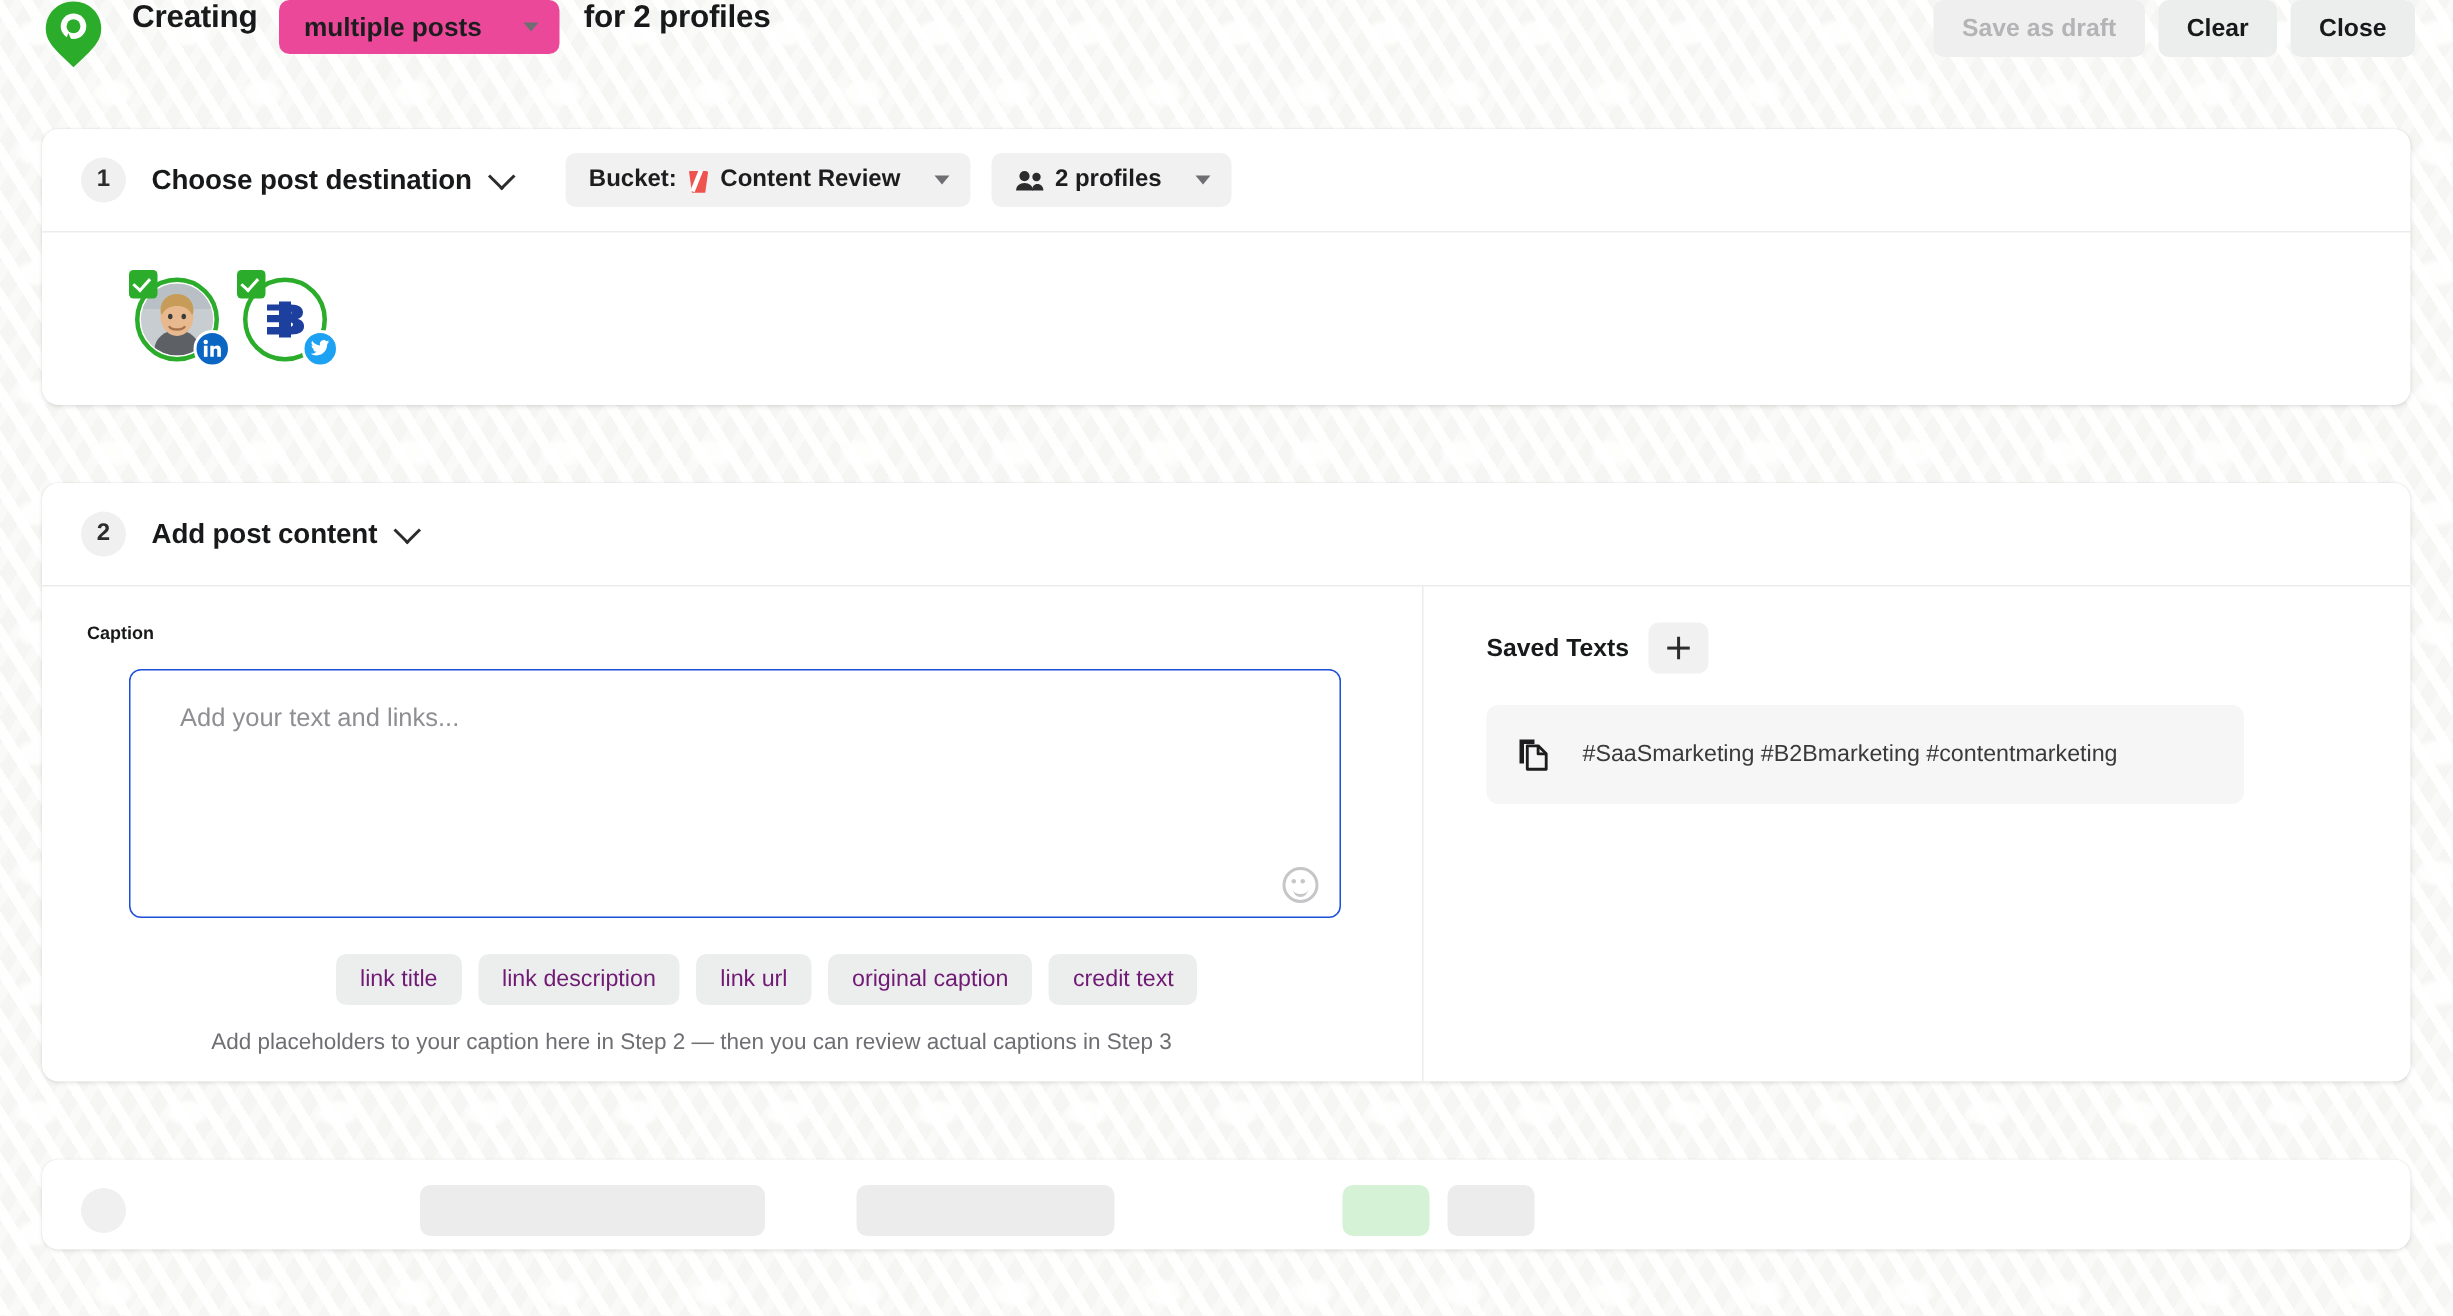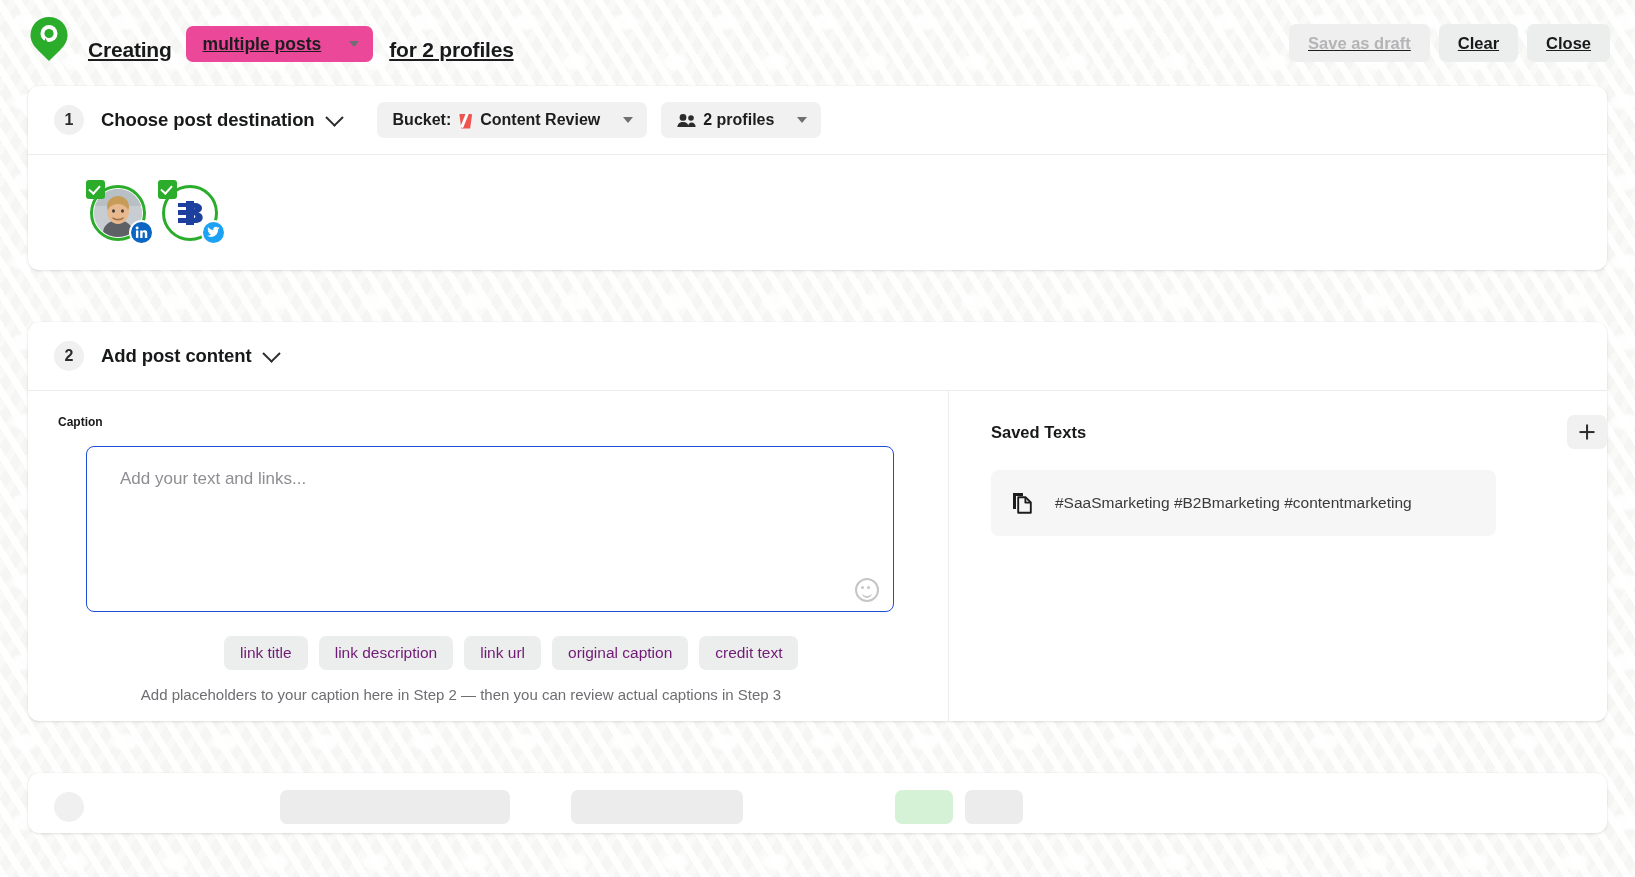--- a/index.html
+++ b/index.html
@@ -19,25 +19,24 @@
       repeating-linear-gradient(-58deg, rgba(255,255,255,0.95) 0 7px, rgba(245,245,243,0.55) 7px 17px);
     background-size: 100px 80px, 100px 80px, auto, auto;
     color: #1d1d1f;
     -webkit-font-smoothing: antialiased;
   }
 
   
   .topbar {
     height: 62px;
     display: flex;
-    align-items: flex-end;
+    align-items: flex-start;
     padding: 0 25px 0 28px;
     box-sizing: border-box;
     position: relative;
-    text-decoration: underline;
   }
   .logo {
     width: 42px;
     height: 46px;
     flex: 0 0 auto;
     margin-right: 18px;
     display: block;
   }
   .creating-word {
     font-size: 21px;
@@ -336,21 +335,20 @@
   }
   .col-right {
     flex: 1 1 auto;
     border-left: 1px solid #ececec;
     padding: 24px 0 0 42px;
   }
   .saved-head {
     display: flex;
     align-items: center;
     gap: 13px;
-    justify-content: space-between;
   }
   .saved-title {
     font-size: 16.5px;
     font-weight: bold;
     color: #18191a;
   }
   .add-saved {
     width: 40px; height: 34px;
     border: none;
     border-radius: 7px;

